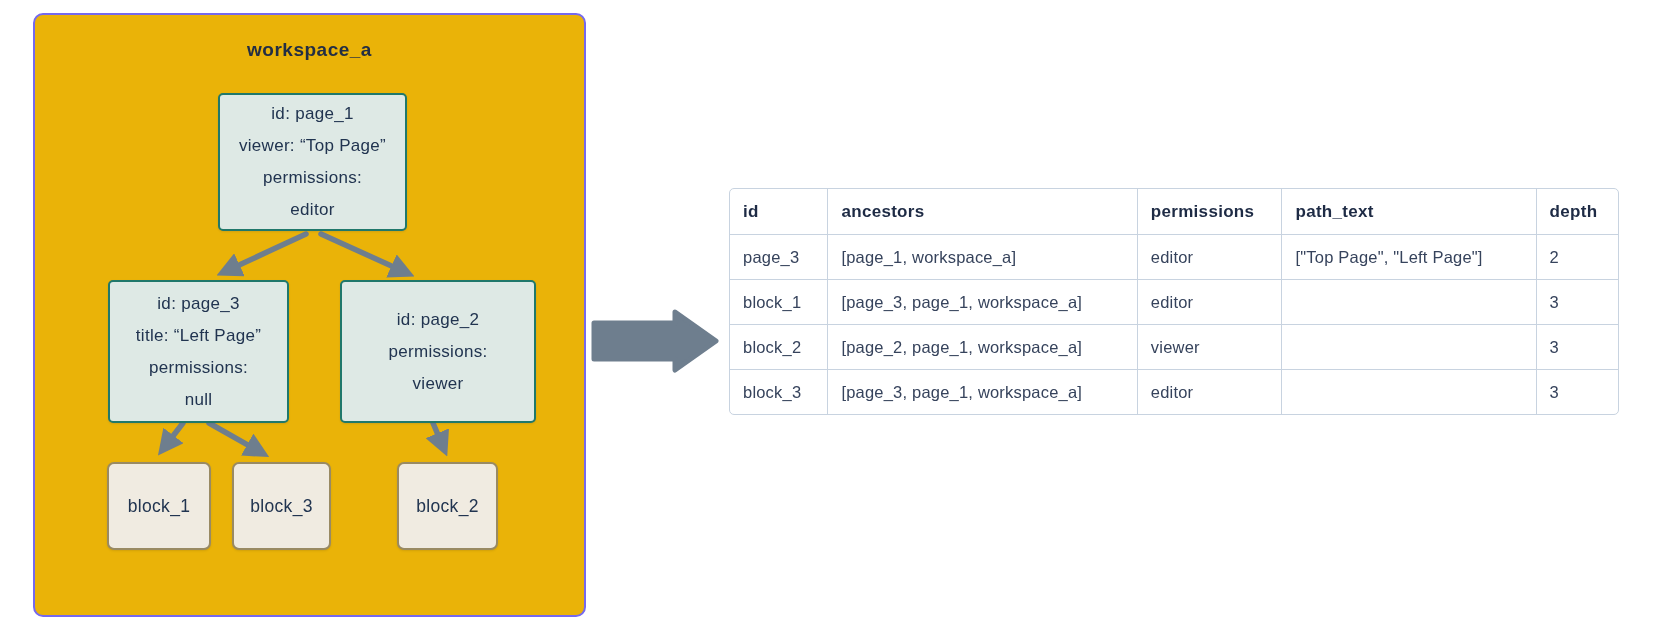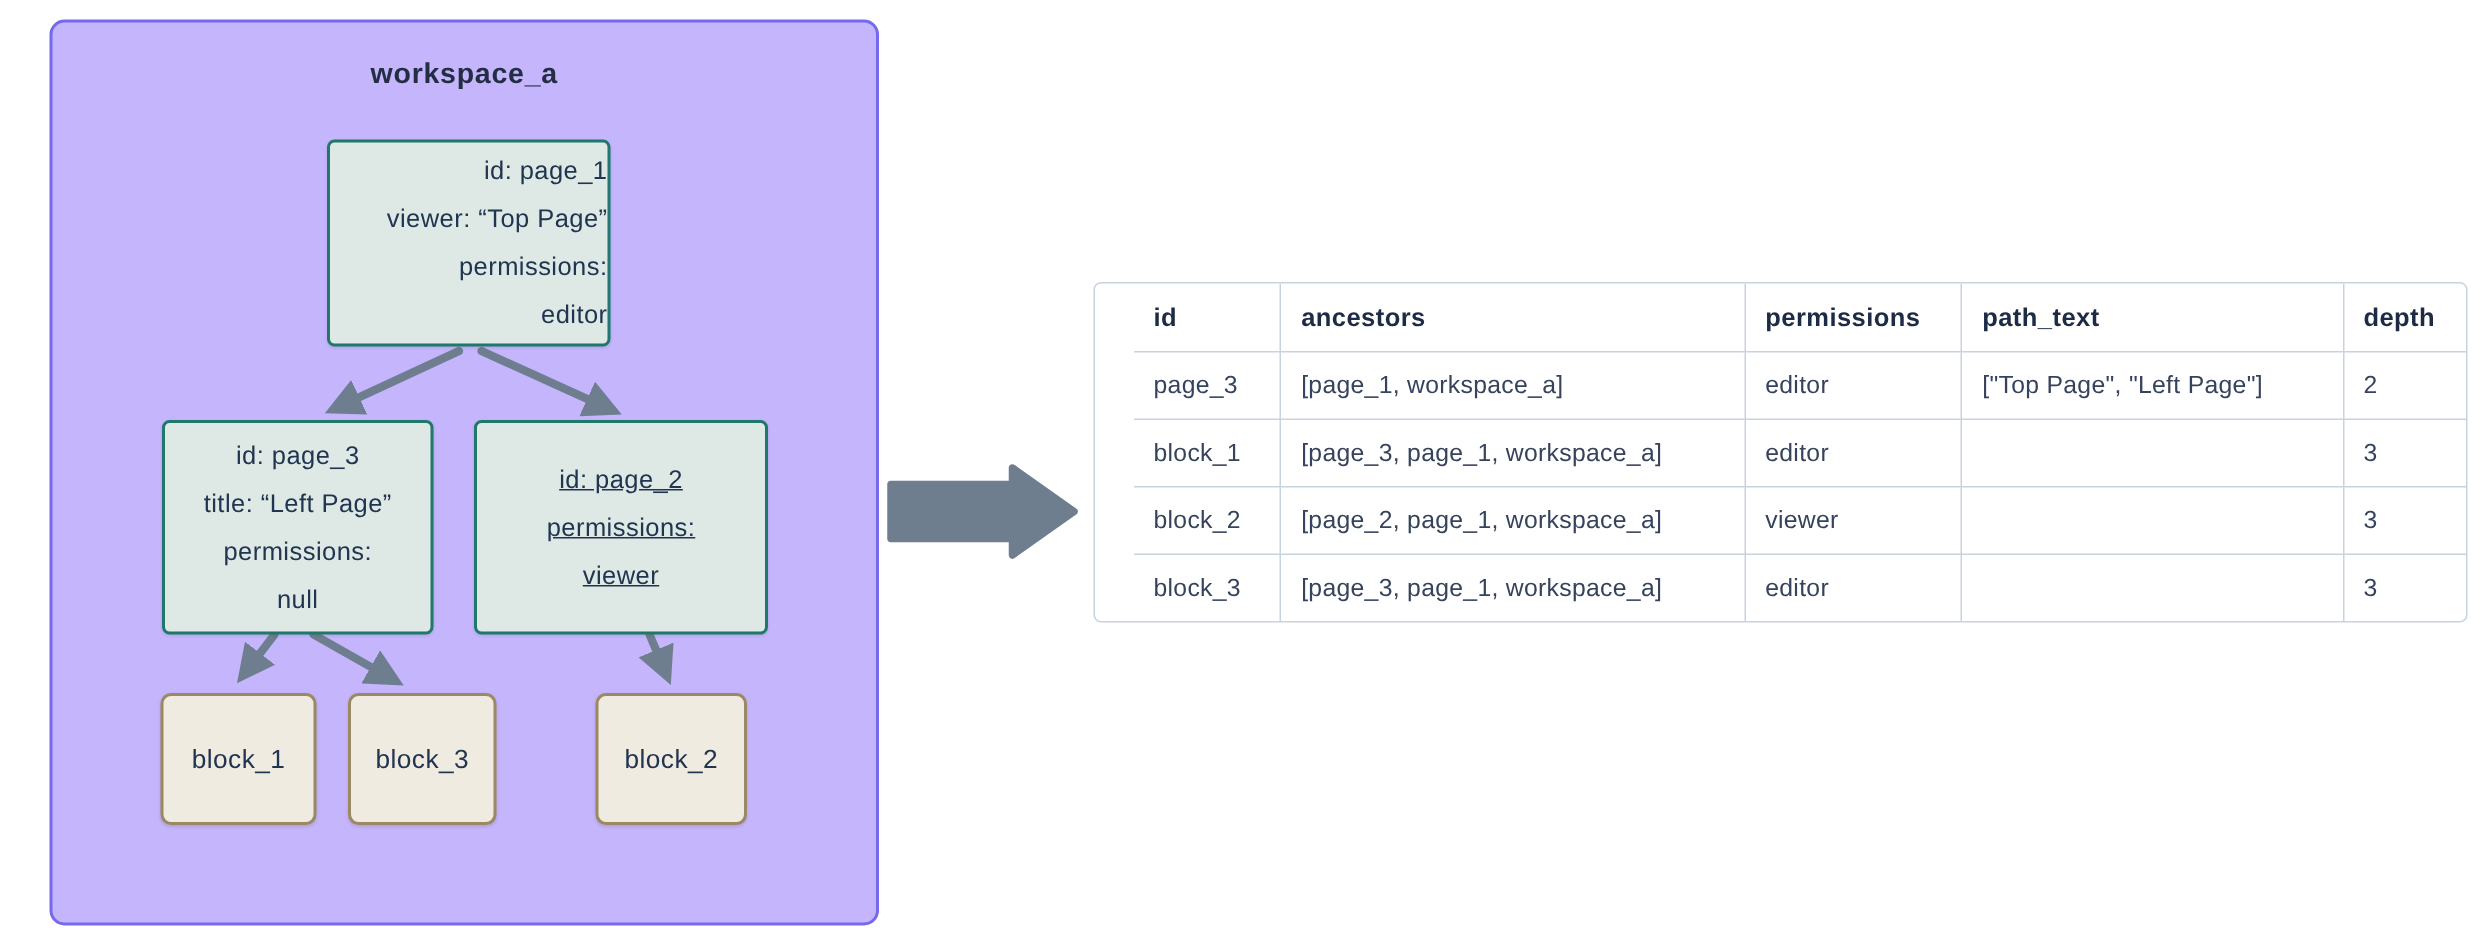--- a/index.html
+++ b/index.html
@@ -4,55 +4,55 @@
 <style>
   html,body{margin:0;padding:0;background:#ffffff;}
   .canvas{
     position:relative;width:1658px;height:626px;background:#ffffff;overflow:hidden;
     font-family:"Liberation Sans","DejaVu Sans",sans-serif;color:#213450;
   }
 
   
   .workspace-panel{
     position:absolute;left:33px;top:13px;width:549px;height:600px;
-    background:#c4b5fd;border:2px solid #7569ee;border-radius:10px;
+    background:#eab308;border:2px solid #7569ee;border-radius:10px;
   }
   .workspace-title{
     position:absolute;left:0;right:0;top:24px;text-align:center;
     font-size:19px;font-weight:bold;letter-spacing:.5px;color:#232e44;
   }
   .tree-arrows{position:absolute;left:0;top:0;width:549px;height:600px;pointer-events:none;}
 
   .page-node{
     position:absolute;background:#dee9e5;border:2px solid #20786b;border-radius:5px;
     display:flex;flex-direction:column;justify-content:center;align-items:center;
     font-size:17px;line-height:32px;letter-spacing:.3px;color:#213450;text-align:center;
     box-shadow:0 1px 2px rgba(40,40,90,.12);
   }
-  .node-page1{left:183px;top:78px;width:185px;height:134px;align-items:flex-end;}
+  .node-page1{left:183px;top:78px;width:185px;height:134px;}
   .node-page3{left:73px;top:265px;width:177px;height:139px;}
-  .node-page2{left:281px;top:265px;width:192px;height:139px;text-decoration:underline;}
+  .node-page2{left:305px;top:265px;width:192px;height:139px;}
 
   .block-node{
     position:absolute;top:447px;height:84px;background:#f0ebe1;border:2px solid #998a63;border-radius:7px;
     display:flex;align-items:center;justify-content:center;
     font-size:17.5px;letter-spacing:.3px;color:#213450;
     box-shadow:0 1px 2px rgba(80,60,20,.15);
   }
   .block-1{left:72px;width:100px;}
   .block-3{left:197px;width:95px;}
   .block-2{left:362px;width:97px;}
 
   
   .flow-arrow{position:absolute;left:588px;top:304px;width:136px;height:74px;}
 
   
   .table-wrap{
     position:absolute;left:729px;top:188px;width:888px;
-    border:1px solid #c8d3e0;border-radius:5px;overflow:hidden;background:#ffffff;padding-left:26px;
+    border:1px solid #c8d3e0;border-radius:5px;overflow:hidden;background:#ffffff;
   }
   table.results{border-collapse:separate;border-spacing:0;table-layout:fixed;width:100%;}
   .results th,.results td{
     padding:0 0 0 13px;text-align:left;vertical-align:middle;
     border-bottom:1px solid #c8d3e0;border-right:1px solid #c8d3e0;
     white-space:nowrap;overflow:hidden;
   }
   .results th{height:45px;font-size:17px;font-weight:bold;letter-spacing:.3px;color:#1e2b45;}
   .results td{height:44px;font-size:16.5px;letter-spacing:.2px;color:#36435c;}
   .results th:last-child,.results td:last-child{border-right:none;}

